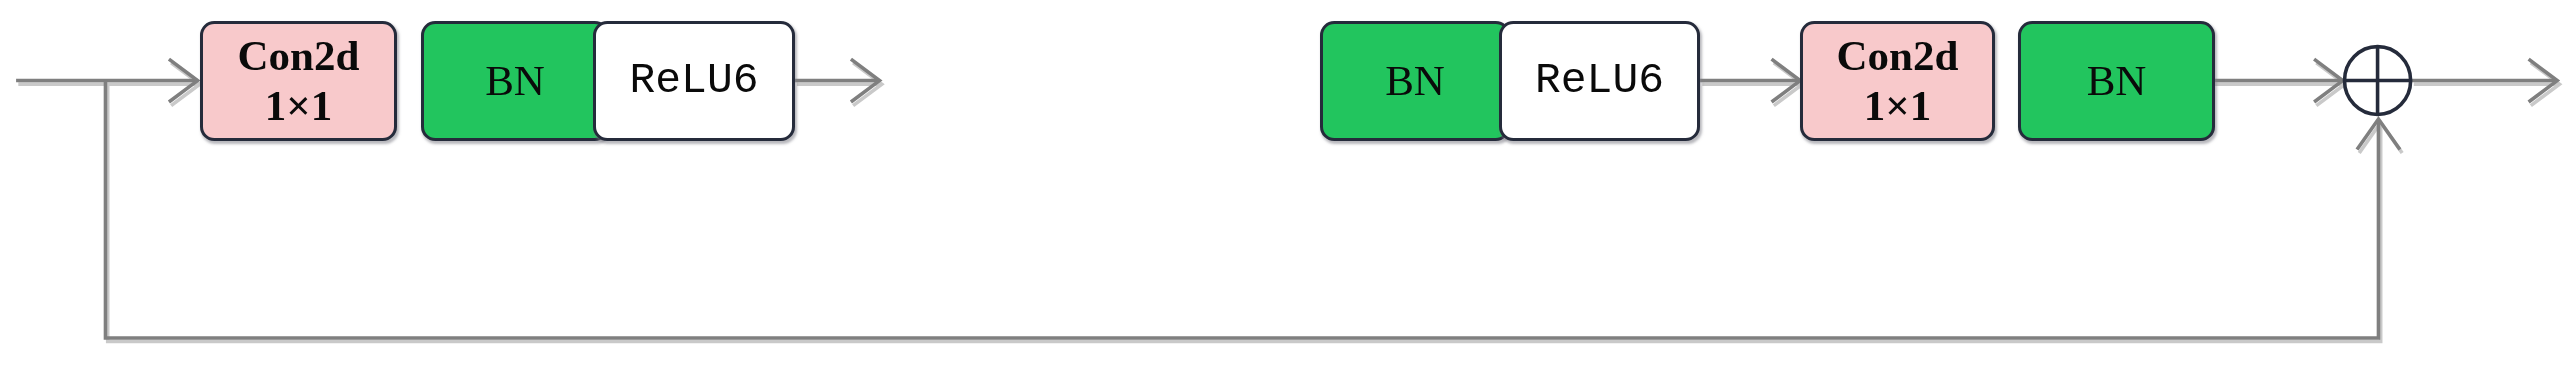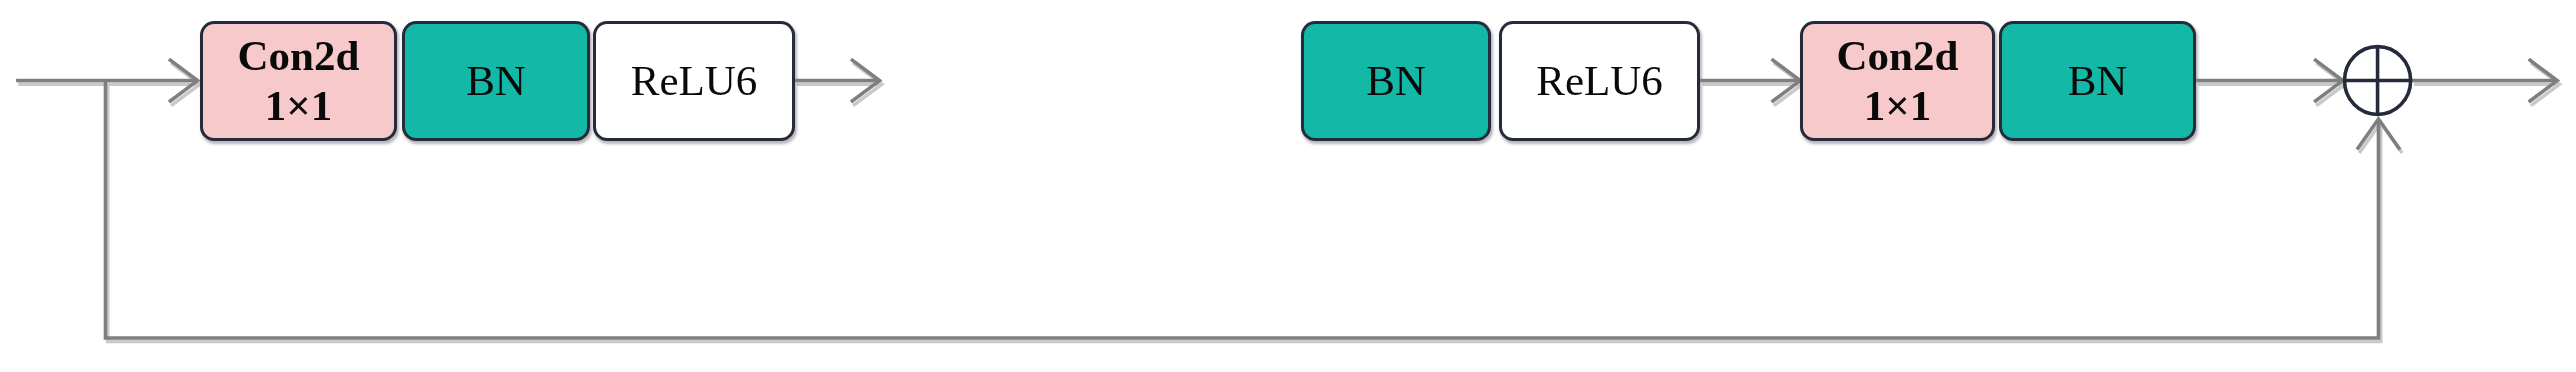--- a/index.html
+++ b/index.html
@@ -28,22 +28,22 @@
     align-items: center;
     justify-content: center;
     font-size: 43px;
     line-height: 1.16;
     color: #0a0a0a;
     text-align: center;
     box-shadow: 1.8px 2.7px 2.7px rgba(125,125,135,0.55);
     white-space: nowrap;
   }
   .node.pink  { background: #f8c9cb; font-weight: bold; }
-  .node.blue  { background: #14b8a6; }
-  .node.white { background: #ffffff; }
+  .node.blue  { background: #22c55e; margin-left: 19px; }
+  .node.white { background: #ffffff; font-family: Liberation Mono, monospace; }
 </style>
 </head>
 <body>
 
 <div id="canvas">
 
   <svg id="connector-layer" viewBox="0 0 2882 417" xmlns="http://www.w3.org/2000/svg">
 
     <g transform="translate(2.5,4)" stroke="#c9c9c9" stroke-width="4" fill="none">
       <path d="M18 90 H221"></path>

